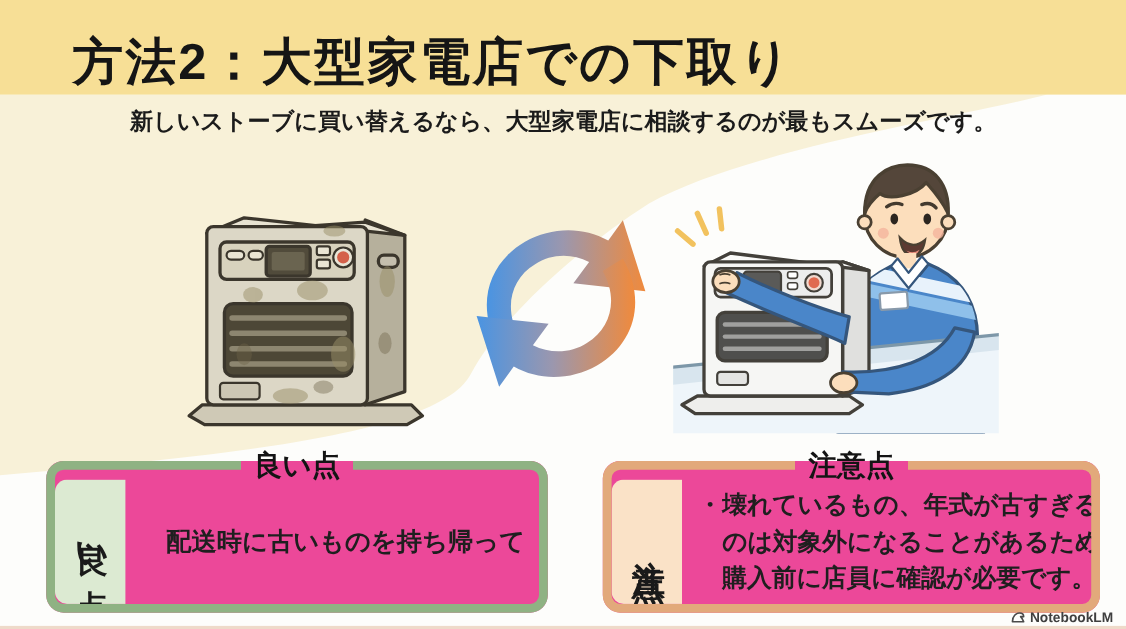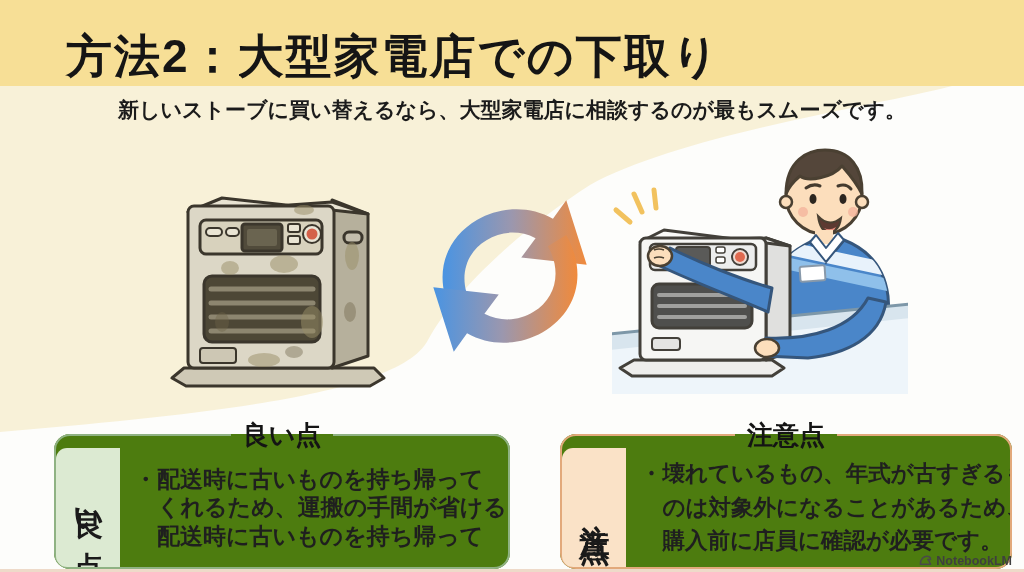--- a/index.html
+++ b/index.html
@@ -19,23 +19,23 @@
   .subtitle{
     position:absolute;left:0;top:96px;width:1024px;margin:0;text-align:center;
     font-size:21px;font-weight:900;color:#1b1b1b;white-space:nowrap;
   }
   .illus{position:absolute;}
   .illus-old{left:164px;top:172px;width:232px;height:220px;}
   .illus-arrows{left:420px;top:188px;width:180px;height:176px;}
   .illus-clerk{left:612px;top:138px;width:296px;height:256px;}
 
   fieldset.pointbox{
-    position:absolute;top:410px;height:147px;margin:12px;padding:0;
-    border:2px solid #000000;border-radius:16px;min-inline-size:0;
-    background:#4d7c0f;box-sizing:border-box;
+    position:absolute;top:410px;height:147px;margin:0;padding:0;
+    border:8px solid #000000;border-radius:16px;min-inline-size:0;
+    background:#ec4899;box-sizing:border-box;
   }
   fieldset.good{left:42px;width:456px;}
   fieldset.caution{left:548px;width:452px;border-color:#e2a97b;}
   fieldset.pointbox legend{
     margin:0 auto;padding:0 12px;font-size:26px;font-weight:900;color:#141414;
     line-height:1.0;
   }
   .box-inner{
     position:absolute;inset:0;display:flex;border-radius:11px;overflow:hidden;
   }
@@ -49,21 +49,21 @@
   .bullets{
     flex:1;display:flex;flex-direction:column;justify-content:center;
     padding:2px 6px 2px 14px;
   }
   .good .bullets{font-size:23px;font-weight:900;line-height:1.24;color:#1f1f1f;}
   .caution .bullets{font-size:22.5px;font-weight:900;line-height:1.5;color:#1f1f1f;}
   .bl{white-space:nowrap;}
   .bl.cont{padding-left:1em;}
 
   .brand{
-    position:absolute;right:12px;bottom:4px;display:flex;gap:4px;
+    position:absolute;right:12px;bottom:4px;display:flex;align-items:center;gap:4px;
     font-size:12.5px;font-weight:700;color:#3f3f3f;
   }
   .bottom-line{position:absolute;left:0;bottom:0;width:1024px;height:3px;background:#eedac9;}
 </style>
 </head>
 <body>
 
 <div class="canvas">
 
   <svg class="bg-layer" viewBox="0 0 1024 572" aria-hidden="true">
@@ -199,24 +199,20 @@
       </g>
     </svg>
   </div>
 
   <fieldset class="pointbox good" style="border-color: rgb(143, 178, 131);">
     <legend>良い点</legend>
     <div class="box-inner">
       <div class="side-strip" style="background-color: rgb(220, 234, 210);">良い点</div>
       <div class="bullets">
           <div class="bullet">
-            <div class="bl">・配送時に古いものを持ち帰って</div>
-            <div class="bl cont">くれるため、運搬の手間が省ける</div>
-          </div>
-          <div class="bullet">
             <div class="bl cont">配送時に古いものを持ち帰って</div>
           </div>
         </div>
     </div>
   </fieldset>
 
   <fieldset class="pointbox caution" style="border-color: rgb(226, 169, 123);">
     <legend>注意点</legend>
     <div class="box-inner">
       <div class="side-strip" style="background-color: rgb(250, 226, 199);">注意点</div>

